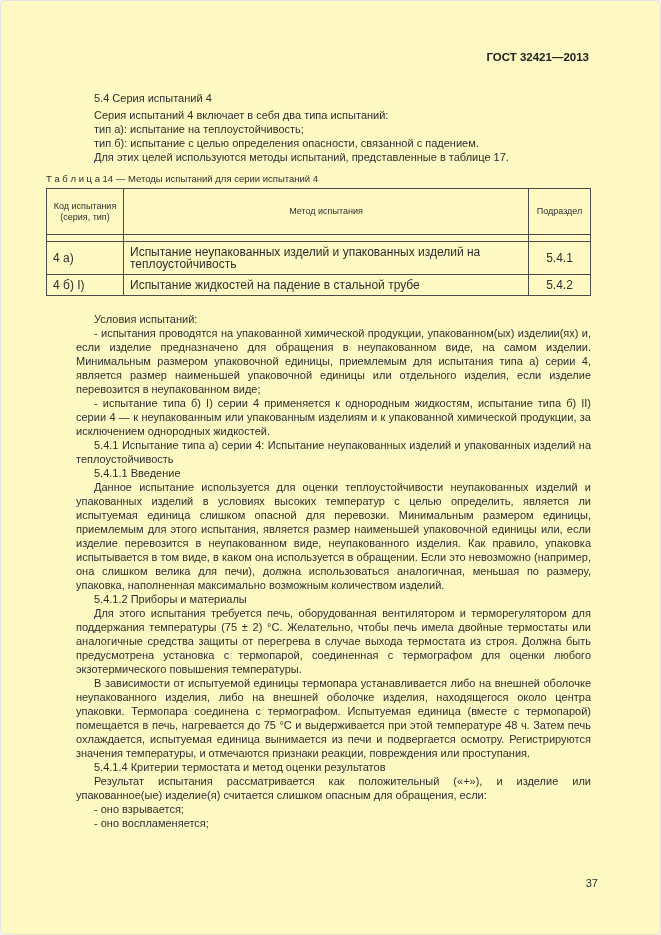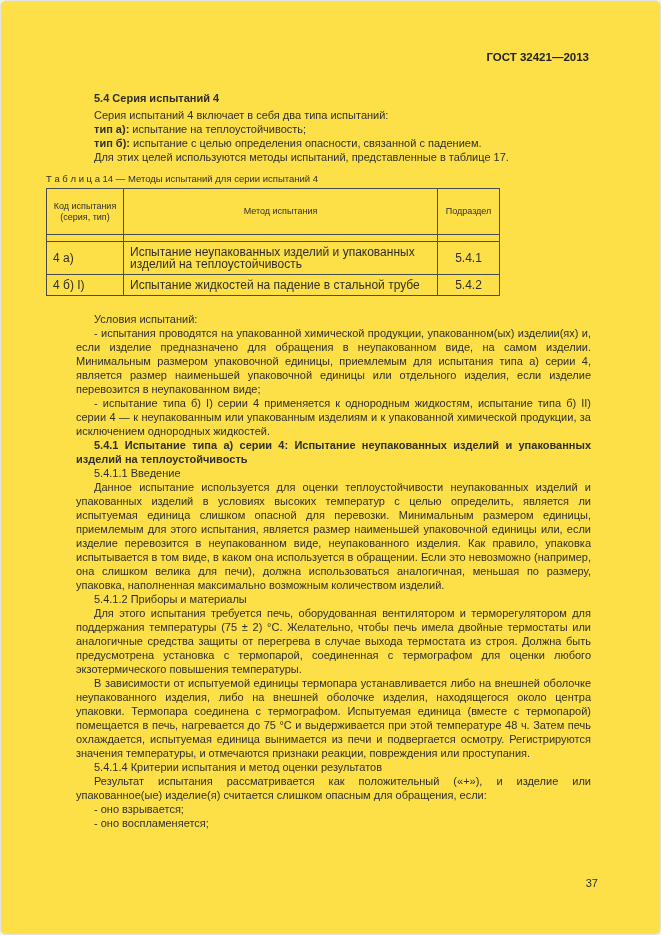--- a/index.html
+++ b/index.html
@@ -3,40 +3,40 @@
 <meta charset="utf-8">
 <title>ГОСТ 32421—2013 — стр. 37</title>
 <style>
   * { margin:0; padding:0; box-sizing:border-box; }
   html, body { background:#f2f2f2; }
   body { font-family:"Liberation Sans", sans-serif; }
   .page {
     position:relative;
     width:661px; height:935px;
     margin:0 auto;
-    background:#fde047;
+    background:#fef9c3;
     border:1px solid #e3e3e3;
     border-radius:6px;
     color:#2e2e2e;
     overflow:hidden;
   }
   .doc-code {
     position:absolute; top:50px; right:71px;
     font-size:11.5px; font-weight:bold; color:#222;
   }
   .content {
     position:absolute; top:90px; left:75px; width:515px;
     font-size:11px; line-height:14px; text-align:justify; color:#2e2e2e;
   }
   .content p { margin:0; text-indent:18px; }
-  .b { font-weight:bold; }
+  .b { font-weight:normal; }
   .sec-title { margin-bottom:3px !important; }
 
   
-  .tblblock { margin:9px 0 16px -30px; width:454px; text-align:left; }
+  .tblblock { margin:9px 0 16px -30px; width:545px; text-align:left; }
   .tbl-caption { font-size:9.5px; line-height:12px; margin-bottom:3px; text-indent:0; color:#2e2e2e; }
   table.t14 { width:100%; border-collapse:collapse; table-layout:fixed; }
   table.t14 th, table.t14 td { border:1px solid #4a4a4a; }
   table.t14 th {
     font-weight:normal; font-size:9px; line-height:11px;
     text-align:center; vertical-align:middle; padding:5px 3px; height:46px;
   }
   table.t14 td { font-size:12px; line-height:12px; vertical-align:middle; padding:4px 6px; }
   tr.gap-row td { height:7px; padding:0; }
   td.cell-code { padding-left:9px; }
@@ -106,21 +106,21 @@
     <p class="b">5.4.1 Испытание типа а) серии 4: Испытание неупакованных изделий и упакованных изделий на теплоустойчивость</p>
 
     <p>5.4.1.1 Введение</p>
     <p>Данное испытание используется для оценки теплоустойчивости неупакованных изделий и упакованных изделий в условиях высоких температур с целью определить, является ли испытуемая единица слишком опасной для перевозки. Минимальным размером единицы, приемлемым для этого испытания, является размер наименьшей упаковочной единицы или, если изделие перевозится в неупакованном виде, неупакованного изделия. Как правило, упаковка испытывается в том виде, в каком она используется в обращении. Если это невозможно (например, она слишком велика для печи), должна использоваться аналогичная, меньшая по размеру, упаковка, наполненная максимально возможным количеством изделий.</p>
 
     <p>5.4.1.2 Приборы и материалы</p>
     <p>Для этого испытания требуется печь, оборудованная вентилятором и терморегулятором для поддержания температуры (75 ± 2) °С. Желательно, чтобы печь имела двойные термостаты или аналогичные средства защиты от перегрева в случае выхода термостата из строя. Должна быть предусмотрена установка с термопарой, соединенная с термографом для оценки любого экзотермического повышения температуры.</p>
 
     <p>В зависимости от испытуемой единицы термопара устанавливается либо на внешней оболочке неупакованного изделия, либо на внешней оболочке изделия, находящегося около центра упаковки. Термопара соединена с термографом. Испытуемая единица (вместе с термопарой) помещается в печь, нагревается до 75 °С и выдерживается при этой температуре 48 ч. Затем печь охлаждается, испытуемая единица вынимается из печи и подвергается осмотру. Регистрируются значения температуры, и отмечаются признаки реакции, повреждения или проступания.</p>
 
-    <p>5.4.1.4 Критерии испытания и метод оценки результатов</p>
+    <p>5.4.1.4 Критерии термостата и метод оценки результатов</p>
     <p>Результат испытания рассматривается как положительный («+»), и изделие или упакованное(ые) изделие(я) считается слишком опасным для обращения, если:</p>
     <p>- оно взрывается;</p>
     <p>- оно воспламеняется;</p>
 
   </div>
 
   <div class="page-num">37</div>
 
 </div>
 

